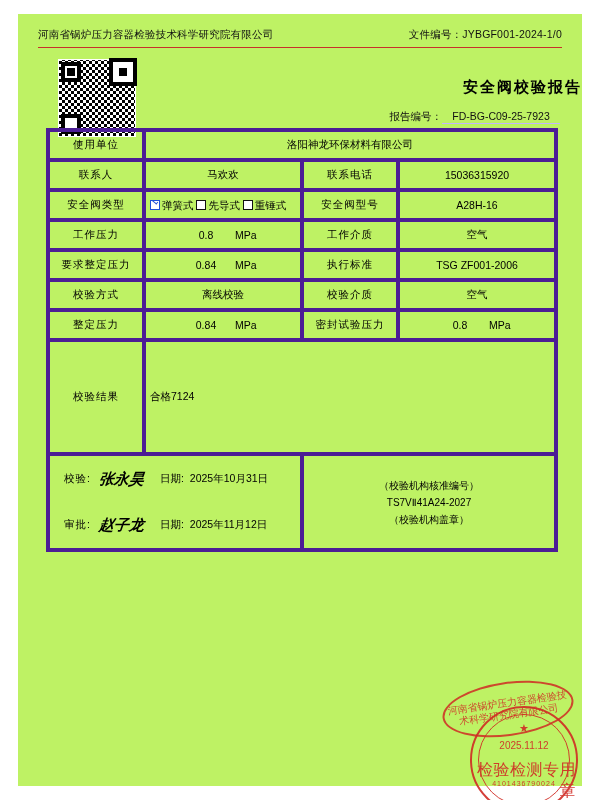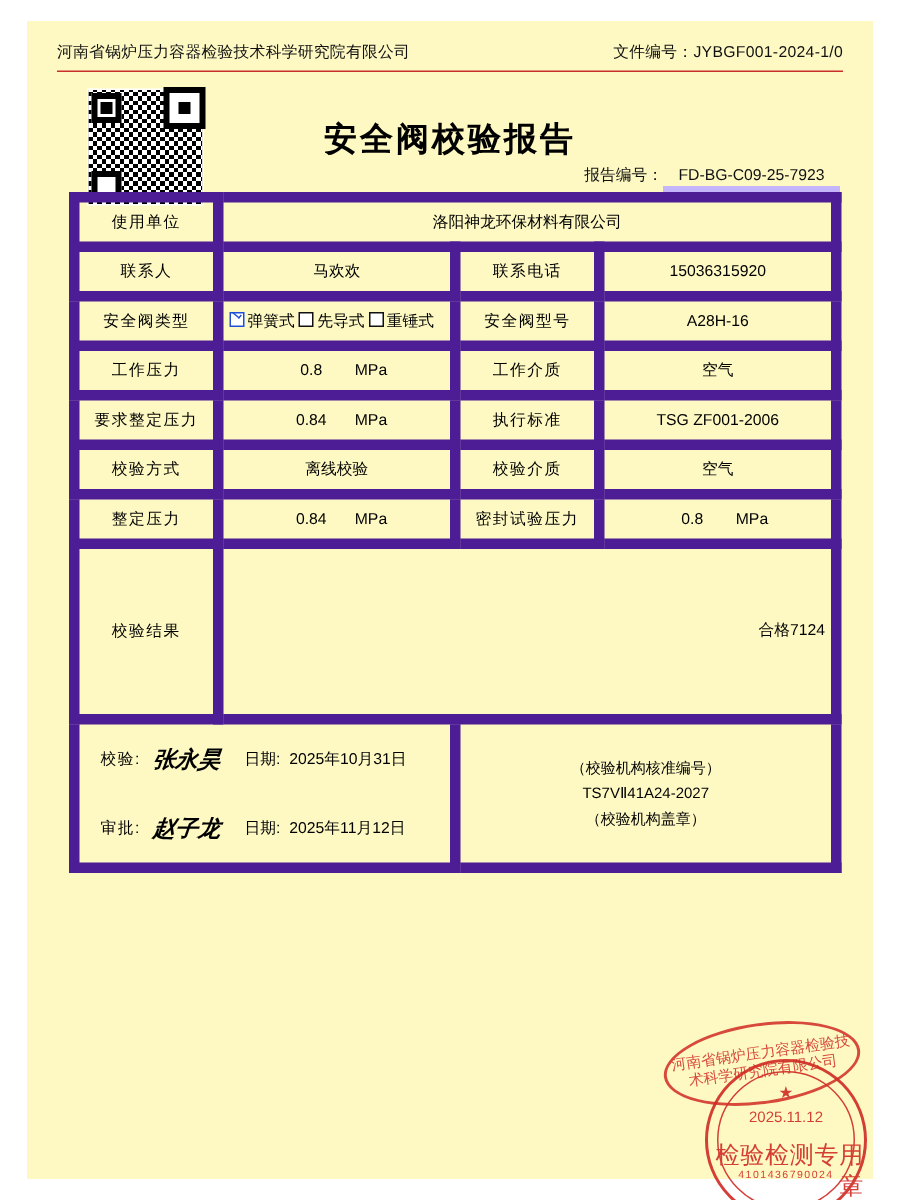--- a/index.html
+++ b/index.html
@@ -14,21 +14,21 @@
   .page {
     position: relative;
     width: 600px; height: 800px;
     background: #ffffff;
     overflow: hidden;
   }
   .sheet {
     position: absolute;
     left: 18px; top: 14px;
     width: 564px; height: 772px;
-    background: #fef9c3;
+    background: #bef264;
   }
   
   .hdr {
     position: absolute;
     left: 20px; top: 14px;
     width: 524px;
     display: flex;
     align-items: flex-end;
     justify-content: space-between;
     font-size: 10.5px;
@@ -66,60 +66,60 @@
   .qr-in {
     position: absolute;
     left: 8px; top: 8px; width: 8px; height: 8px;
     background: #000;
     box-shadow: 52px 0 0 0 #000, 0 52px 0 0 #000;
   }
   .title {
     position: absolute;
     left: 0; top: 64px;
     width: 564px;
-    text-align: center;
-    font-size: 22px;
+    text-align: right;
+    font-size: 15px;
     font-weight: bold;
     letter-spacing: 2px;
     color: #000;
   }
   .reportno {
     position: absolute;
     right: 22px; top: 96px;
     font-size: 10.5px;
     color: #111;
     white-space: nowrap;
   }
   .reportno .val {
     display: inline-block;
     min-width: 110px;
     text-align: center;
-    border-bottom: 6px solid #c4b5fd;
+    border-bottom: 1px solid #c4b5fd;
     padding: 0 4px 1px 4px;
   }
 
   
   table.main {
     position: absolute;
     left: 28px; top: 114px;
     width: 508px;
     border-collapse: collapse;
     table-layout: fixed;
     font-size: 10.5px;
     color: #000;
   }
   table.main td {
-    border: 7px solid #4c1d95;
+    border: 4px solid #4c1d95;
     height: 26px;
     padding: 0 4px;
     vertical-align: middle;
   }
   .lbl { text-align: center; letter-spacing: 1px; }
   .val { text-align: center; }
-  .tall { height: 110px; vertical-align: top; padding-top: 5px; text-align: right; }
+  .tall { height: 110px; vertical-align: top; padding-top: 5px; }
   .tall-inner { font-size: 10.5px; line-height: 1.5; }
   .unit { display: inline-block; min-width: 34px; text-align: left; }
   .numval { display: inline-block; min-width: 58px; text-align: center; }
   .cb {
     display: inline-block;
     width: 8px; height: 8px;
     border: 1px solid #111;
     vertical-align: -1px;
     margin-right: 2px;
     position: relative;

